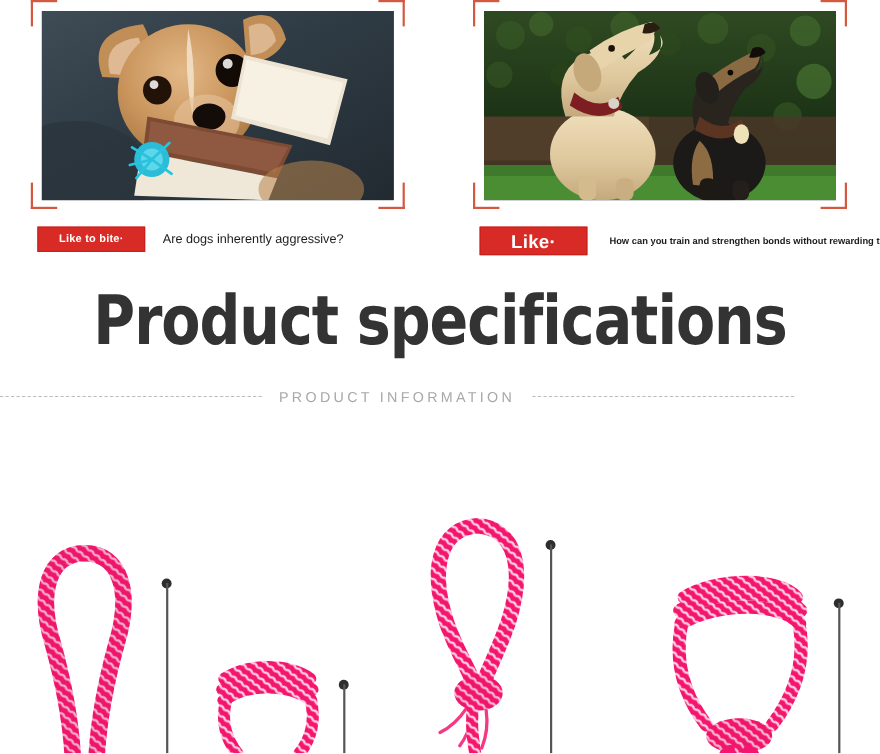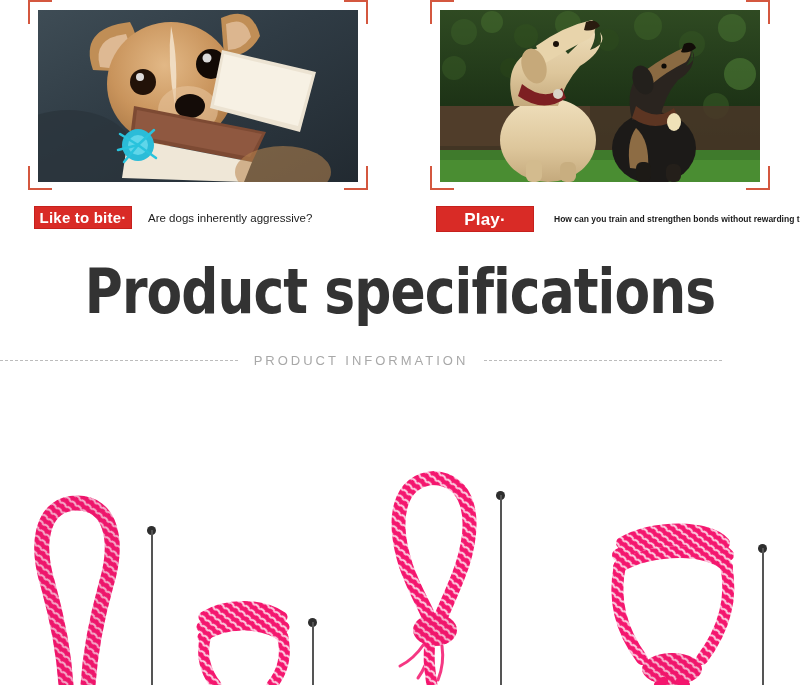--- a/index.html
+++ b/index.html
@@ -72,21 +72,21 @@
     font-weight: bold;
     letter-spacing: 0.2px;
     text-align: center;
     line-height: 1;
     box-sizing: border-box;
     display: flex;
     align-items: center;
     justify-content: center;
   }
   .tag-button.small {
-    width: 98px; height: 23px; font-size: 15px;
+    width: 98px; height: 23px; font-size: 10px;
   }
   .tag-button.large {
     width: 98px; height: 26px; font-size: 17px;
   }
   .caption-text {
     margin-left: 16px;
     color: #1b1b1b;
     font-weight: normal;
     white-space: nowrap;
   }
@@ -302,21 +302,21 @@
             <ellipse cx="234" cy="112" rx="7" ry="9" fill="#efe2b8"></ellipse>
 
             <path d="M196 118 Q210 130 208 160 L190 158 Q186 132 196 118 Z" fill="#8d6c44"></path>
             <rect x="196" y="152" width="15" height="20" rx="6" fill="#1d1a16"></rect>
             <rect x="226" y="154" width="15" height="18" rx="6" fill="#241f1a"></rect>
           </g>
         </svg>
       </div>
     </div>
     <div class="caption-row">
-      <span class="tag-button large">Play·</span>
+      <span class="tag-button large">Like·</span>
       <span class="caption-text small">How can you train and strengthen bonds without rewarding them?</span>
     </div>
   </div>
 </div>
 
 <div class="heading-section">
   <div class="main-title">Product specifications</div>
   <div class="subtitle-row">
     <span class="dash-line"></span>
     <span class="subtitle-text">PRODUCT INFORMATION</span>

